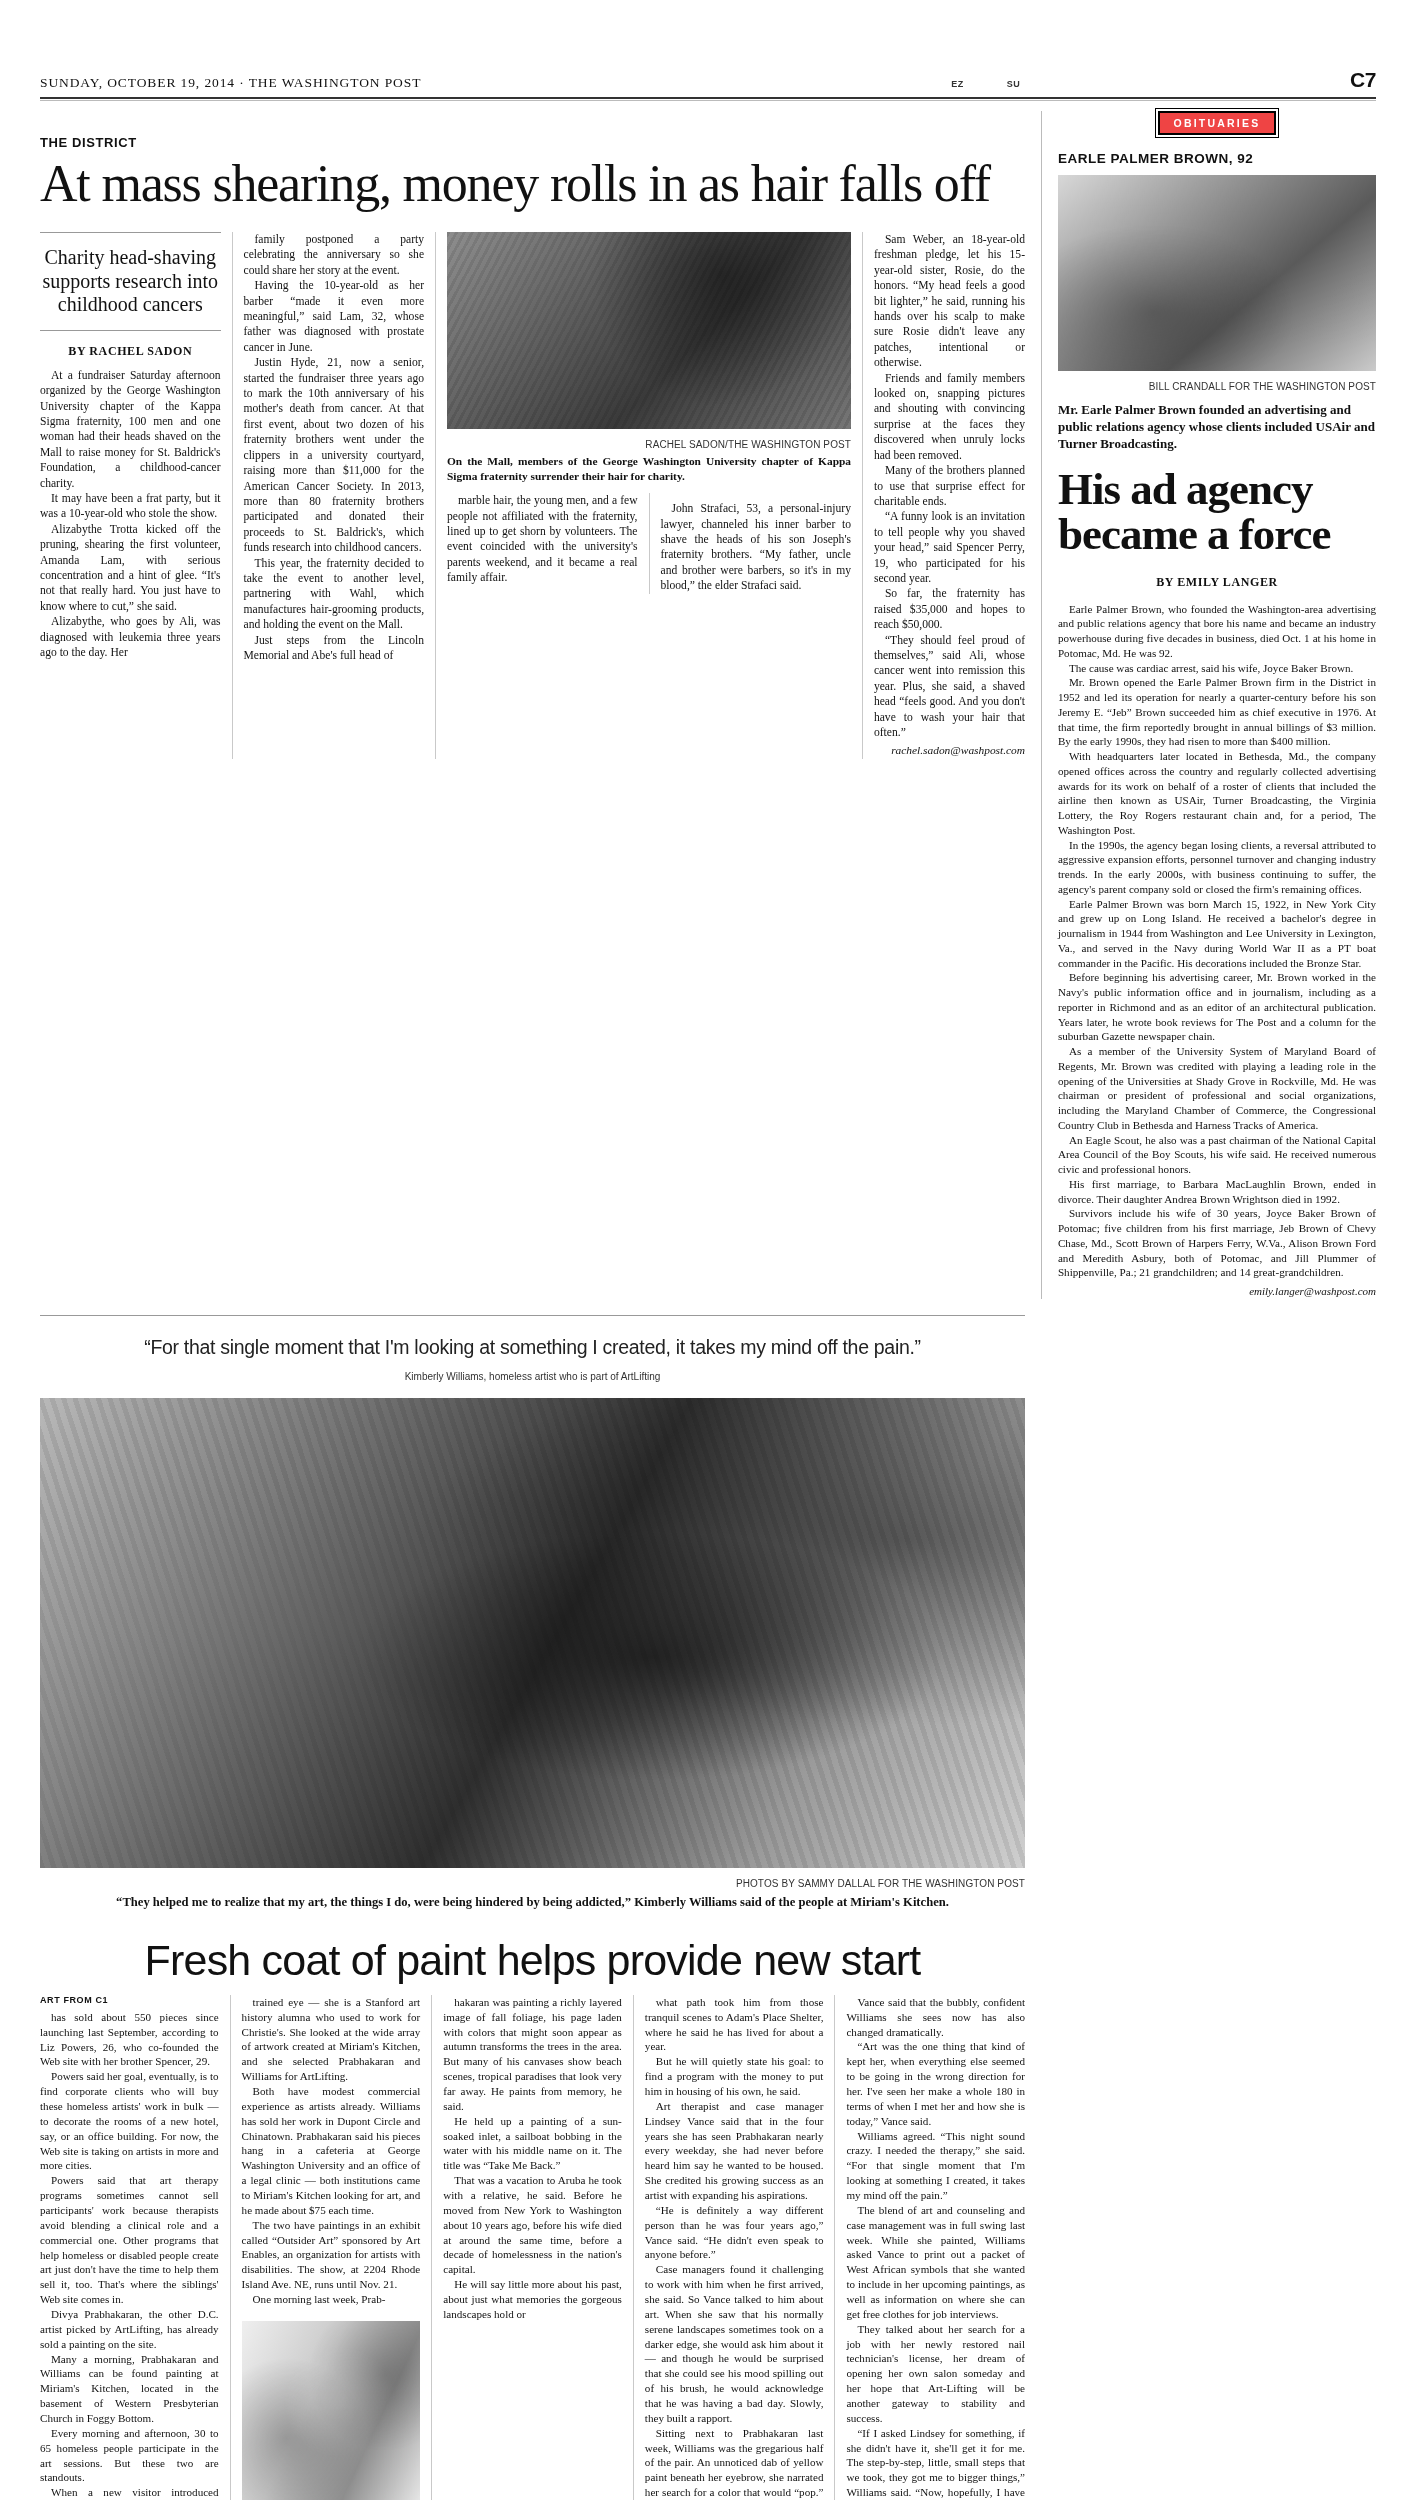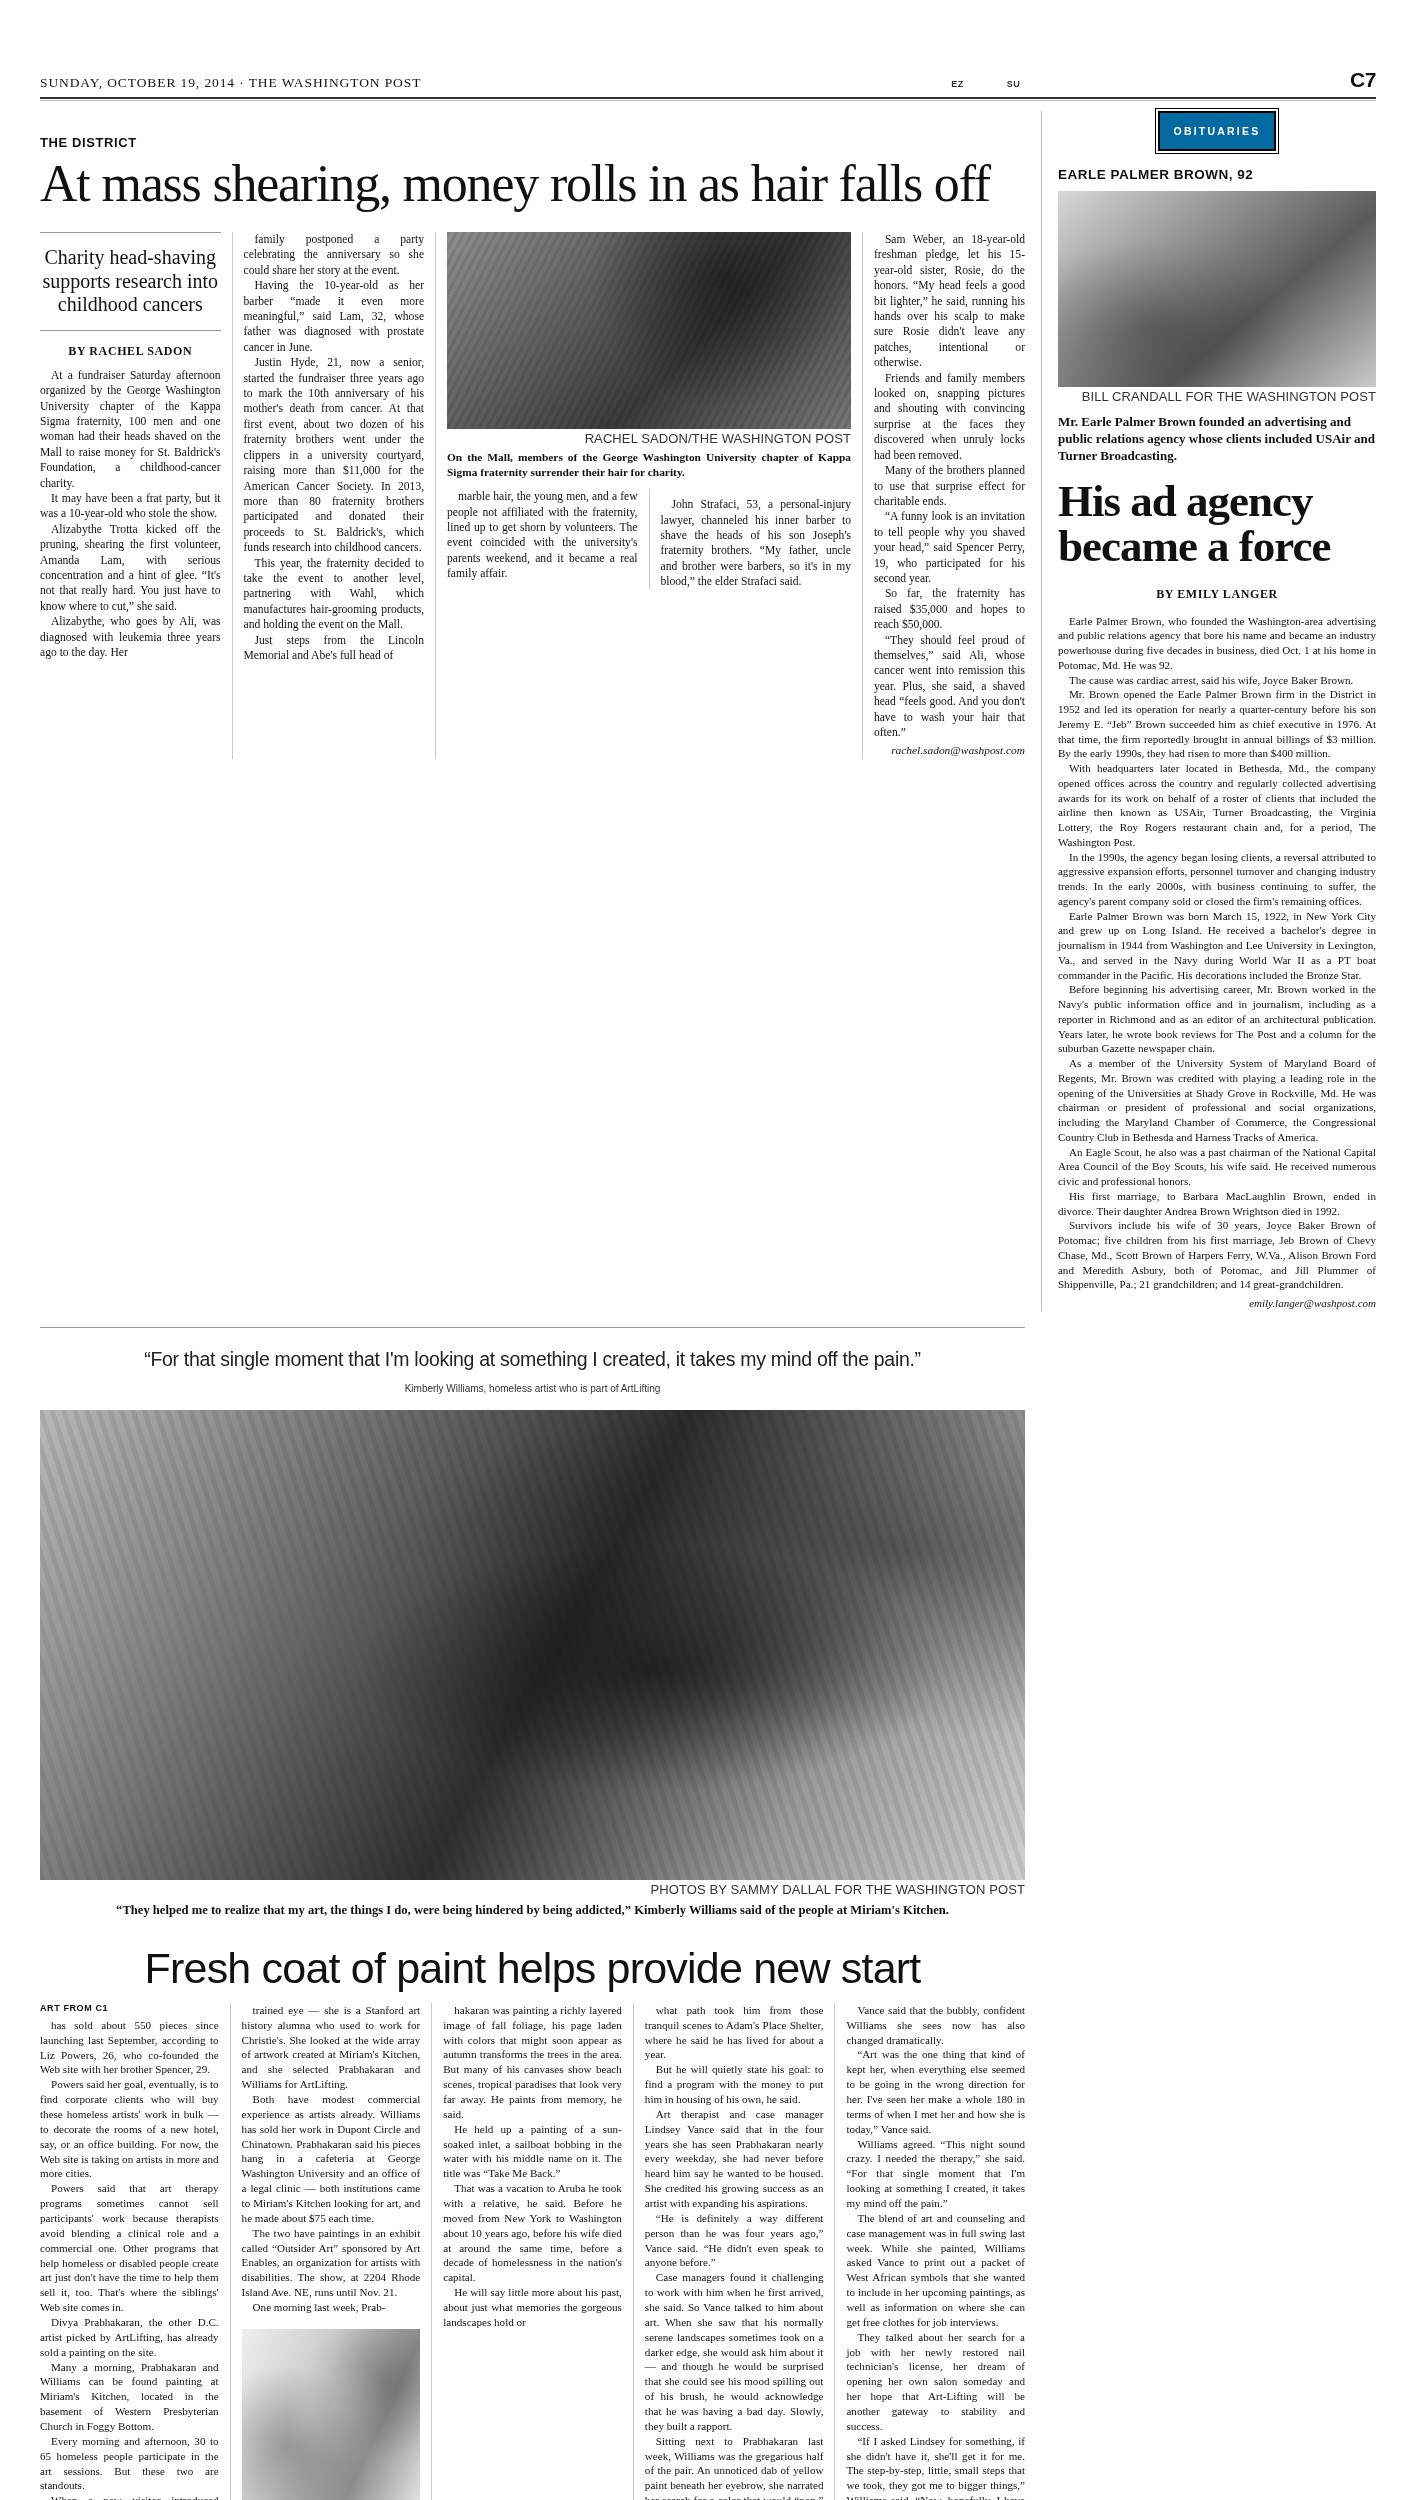--- a/index.html
+++ b/index.html
@@ -67,22 +67,22 @@
     content:""; position:absolute; inset:0;
     background:
       radial-gradient(circle at 22% 32%, rgba(255,255,255,.30), transparent 38%),
       radial-gradient(circle at 68% 22%, rgba(0,0,0,.45), transparent 42%),
       radial-gradient(circle at 48% 78%, rgba(255,255,255,.18), transparent 45%),
       repeating-linear-gradient(118deg, rgba(0,0,0,.10) 0 3px, rgba(255,255,255,.05) 3px 7px);
     mix-blend-mode:multiply;
   }
   .credit {
     font-family:"Liberation Sans", sans-serif;
-    font-size:13px; letter-spacing:.1px; color:#333;
-    text-align:right; padding-top:2px; text-transform:uppercase;
+    font-size:10px; letter-spacing:.1px; color:#333;
+    text-align:right; padding-top:10px; text-transform:uppercase;
   }
   .photo-cap {
     font-size:11.4px; line-height:1.28; font-weight:700; padding-top:4px; text-align:justify;
   }
 
   
   .band-rule-top { border-top:1px solid #999; margin-top:16px; }
   .pullquote {
     font-family:"Liberation Sans", sans-serif;
     font-size:19.5px; text-align:center; color:#222;
@@ -122,23 +122,23 @@
   .artfrom {
     font-family:"Liberation Sans", sans-serif;
     font-size:9px; font-weight:700; letter-spacing:.6px; padding-bottom:5px;
   }
 
   .cols-bottom { display:flex; margin-top:10px; }
   .cols-bottom .col { font-size:11.1px; line-height:1.34; }
 
   
   .obit-badge {
-    display:inline-block; background:#0369a1; color:#fff;
+    display:inline-block; background:#ef4444; color:#fff;
     font-family:"Liberation Sans", sans-serif; font-weight:700;
-    font-size:10.5px; letter-spacing:2.2px; padding:12px 14px;
+    font-size:10.5px; letter-spacing:2.2px; padding:4px 14px;
     border:2px solid #000; box-shadow:0 0 0 2px #fff, 0 0 0 3px #000;
   }
   .obit-badge-wrap { text-align:center; padding:6px 0 16px 0; }
   .obit-name {
     font-family:"Liberation Sans", sans-serif; font-weight:700;
     font-size:13.5px; letter-spacing:.5px; padding-bottom:9px;
   }
   .obit-photo { height:196px; width:100%;
     background:linear-gradient(140deg,#d8d8d8,#9a9a9a 30%,#5a5a5a 62%,#cbcbcb 100%);
     position:relative; overflow:hidden;}

